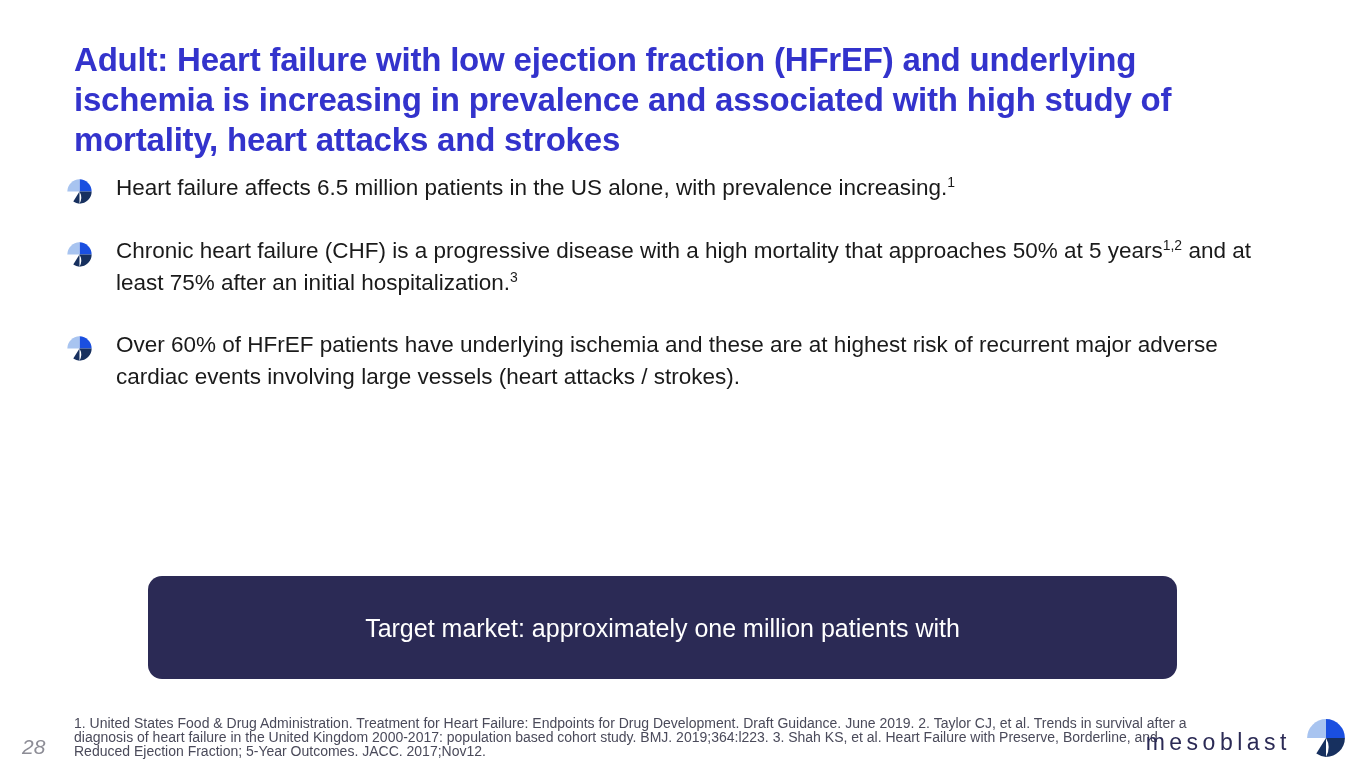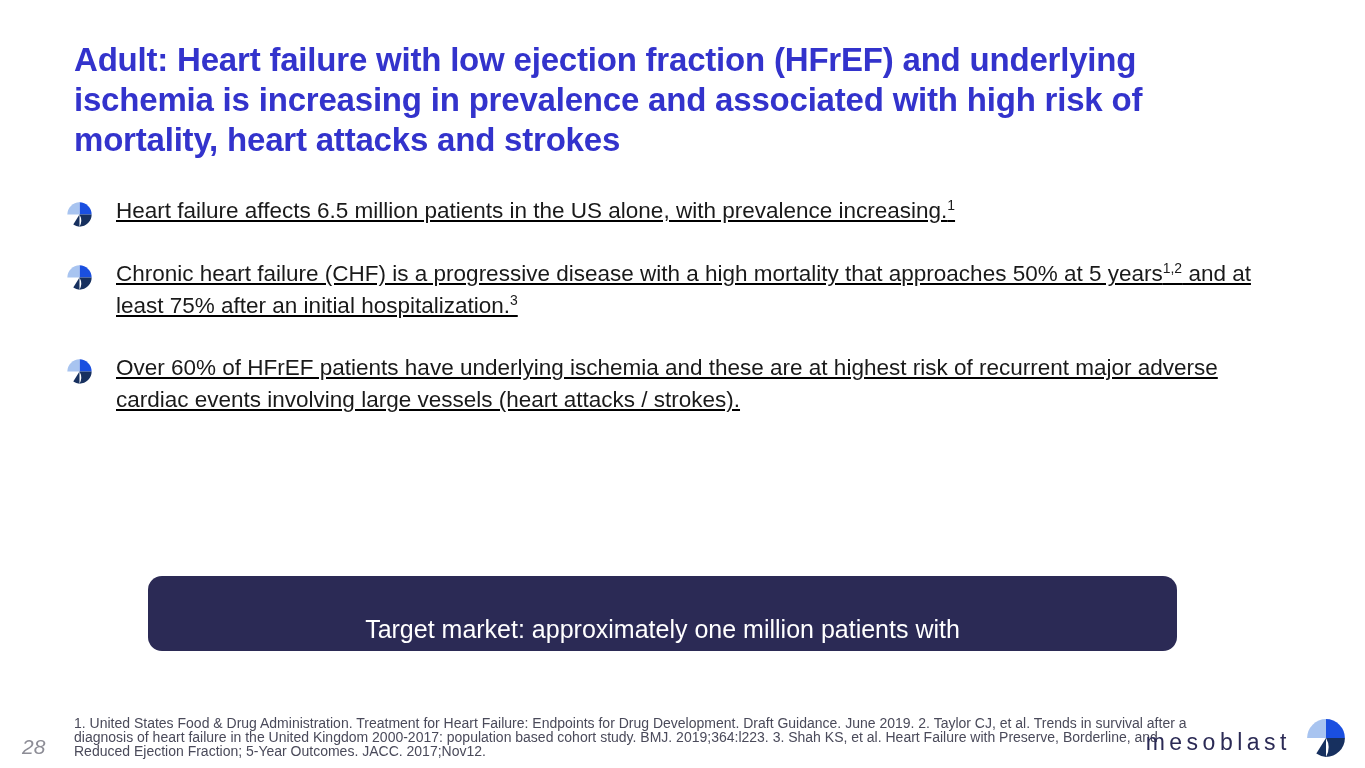--- a/index.html
+++ b/index.html
@@ -30,23 +30,22 @@
     line-height: 40px;
     font-weight: bold;
     color: #3333cc;
     letter-spacing: -0.2px;
   }
 
   
   .bullets {
     position: absolute;
     left: 66px;
-    top: 195px;
+    top: 172px;
     width: 1190px;
-    text-decoration: underline;
   }
   .bullet-row {
     position: relative;
     display: flex;
     align-items: flex-start;
     margin-bottom: 30px;
   }
   .bullet-icon {
     flex: 0 0 auto;
     width: 27px;
@@ -66,25 +65,25 @@
     vertical-align: super;
     line-height: 0;
   }
 
   
   .callout {
     position: absolute;
     left: 148px;
     top: 576px;
     width: 1029px;
-    height: 75px;
+    height: 103px;
     background: #2b2a55;
     border-radius: 14px;
     display: flex;
-    align-items: flex-end;
+    align-items: center;
     justify-content: center;
   }
   .callout-text {
     color: #ffffff;
     font-size: 25px;
     line-height: 44px;
     text-align: center;
     padding: 0 40px;
   }
 
@@ -125,21 +124,21 @@
     width: 42px;
     height: 42px;
     margin-bottom: -5px;
   }
 </style>
 </head>
 <body>
 
 <div class="slide">
 
-  <div class="title">Adult: Heart failure with low ejection fraction (HFrEF) and underlying ischemia is increasing in prevalence and associated with high risk of mortality, heart attacks and strokes</div>
+  <div class="title">Adult: Heart failure with low ejection fraction (HFrEF) and underlying ischemia is increasing in prevalence and associated with high study of mortality, heart attacks and strokes</div>
 
   <div class="bullets">
 
     <div class="bullet-row">
       <span class="bullet-icon">
         <svg viewBox="0 0 100 100" width="27" height="27" aria-hidden="true">
           <path d="M50 50 L50 5 A45 45 0 0 1 95 50 Z" fill="#1A4FE0"></path>
           <path d="M50 50 L5 50 A45 45 0 0 1 50 5 Z" fill="#A8C4F0"></path>
           <path d="M50 50 L95 50 A45 45 0 0 1 50 95 A45 45 0 0 0 50 50 Z" fill="#17305F"></path>
           <path d="M50 50 L50 95 A45 45 0 0 1 27 87 Z" fill="#17305F"></path>

